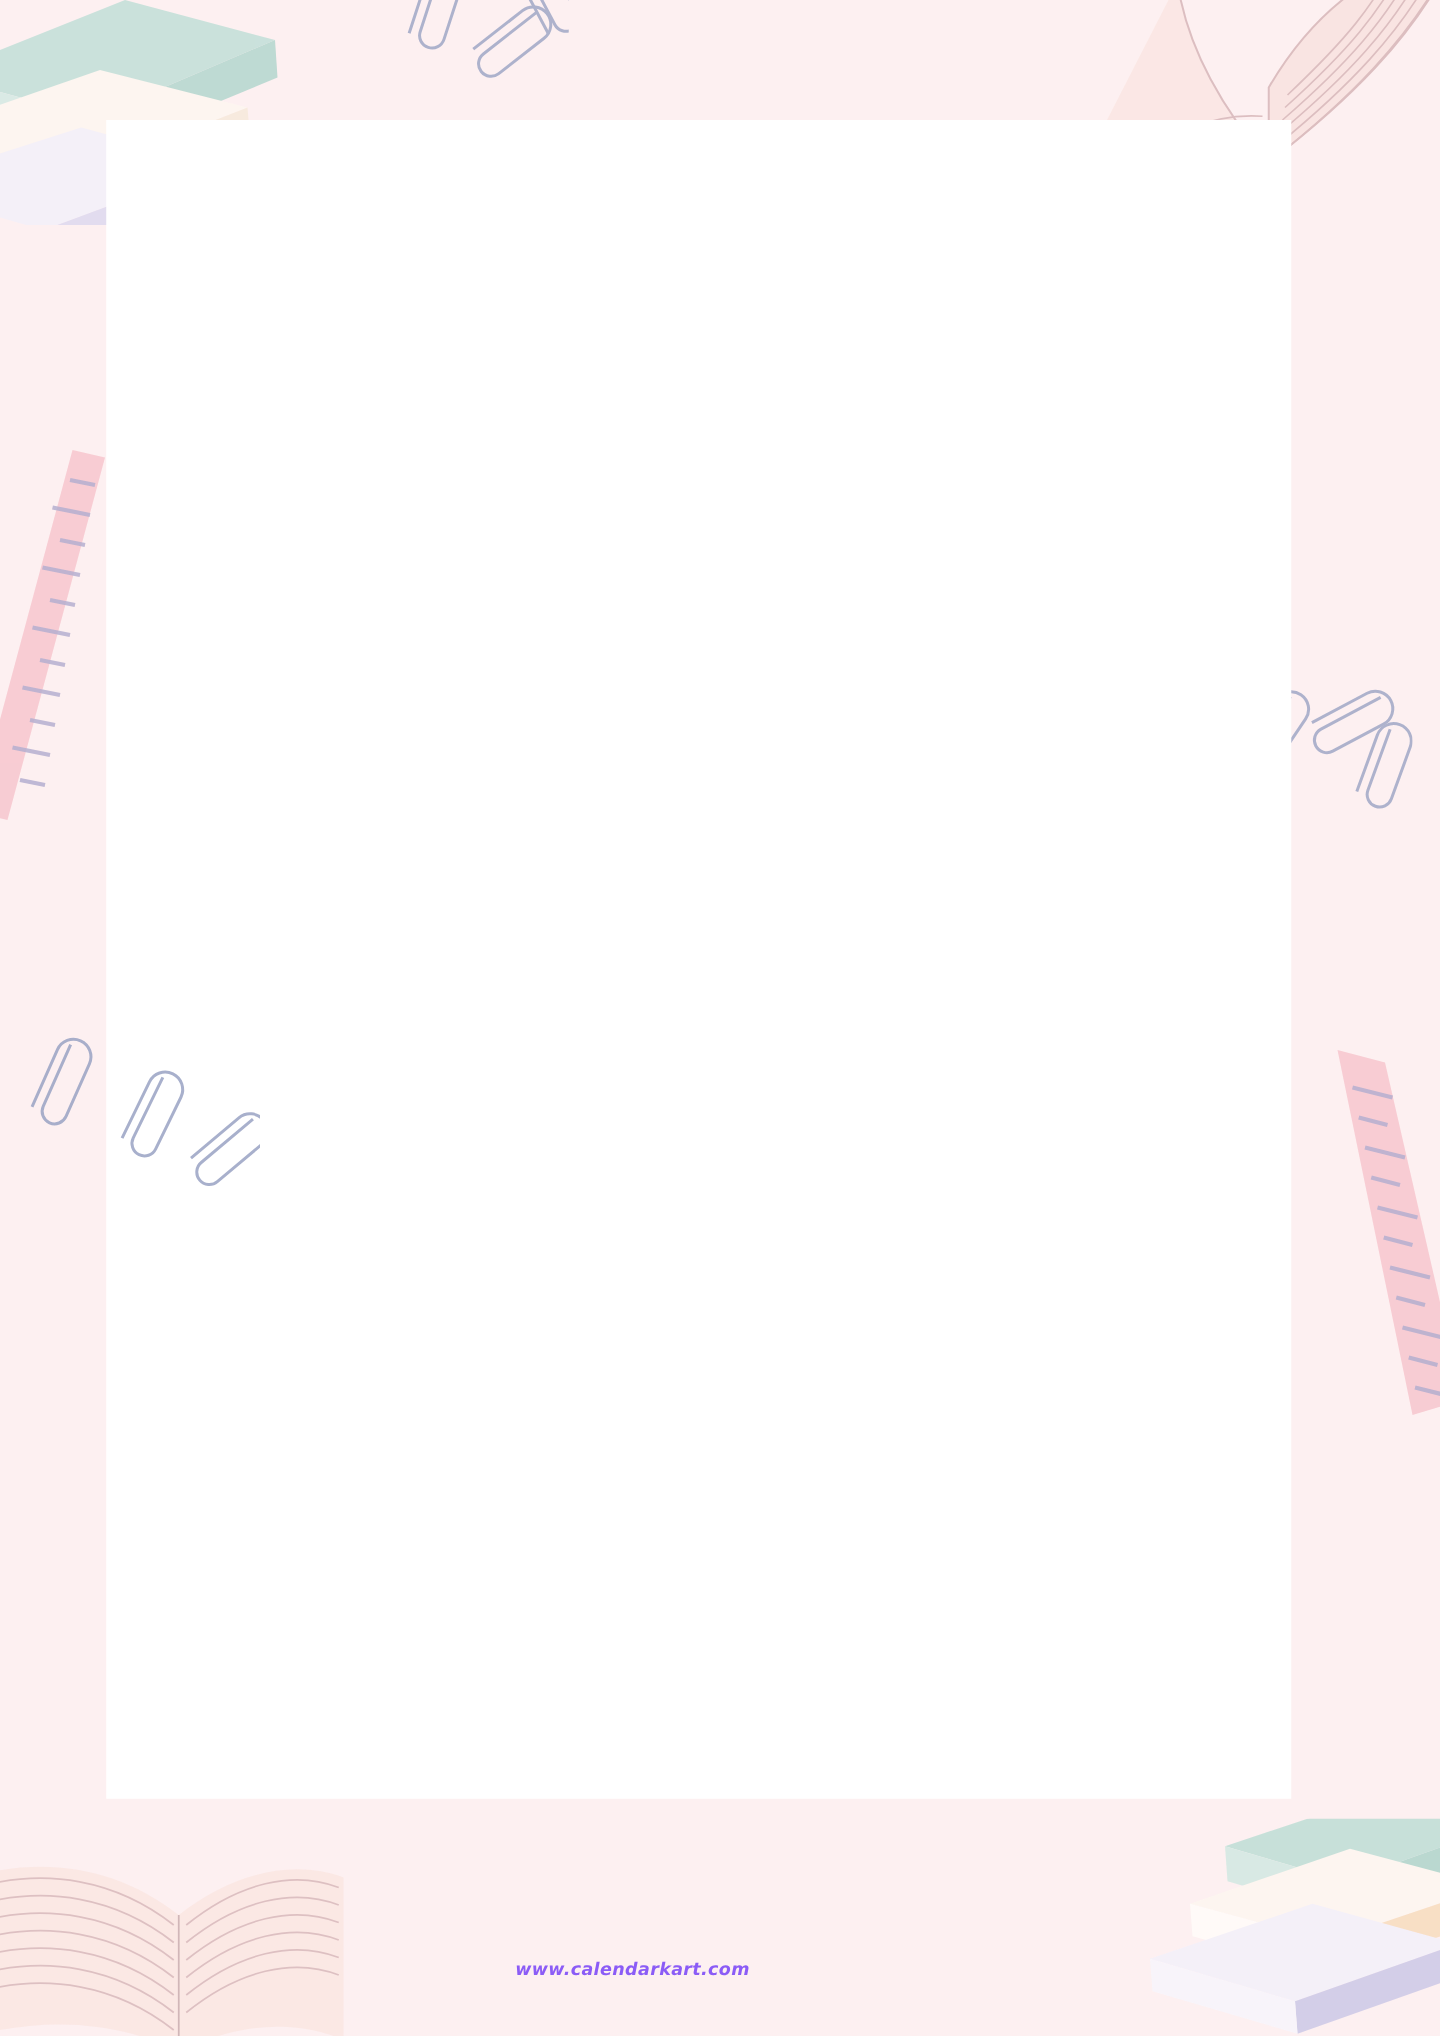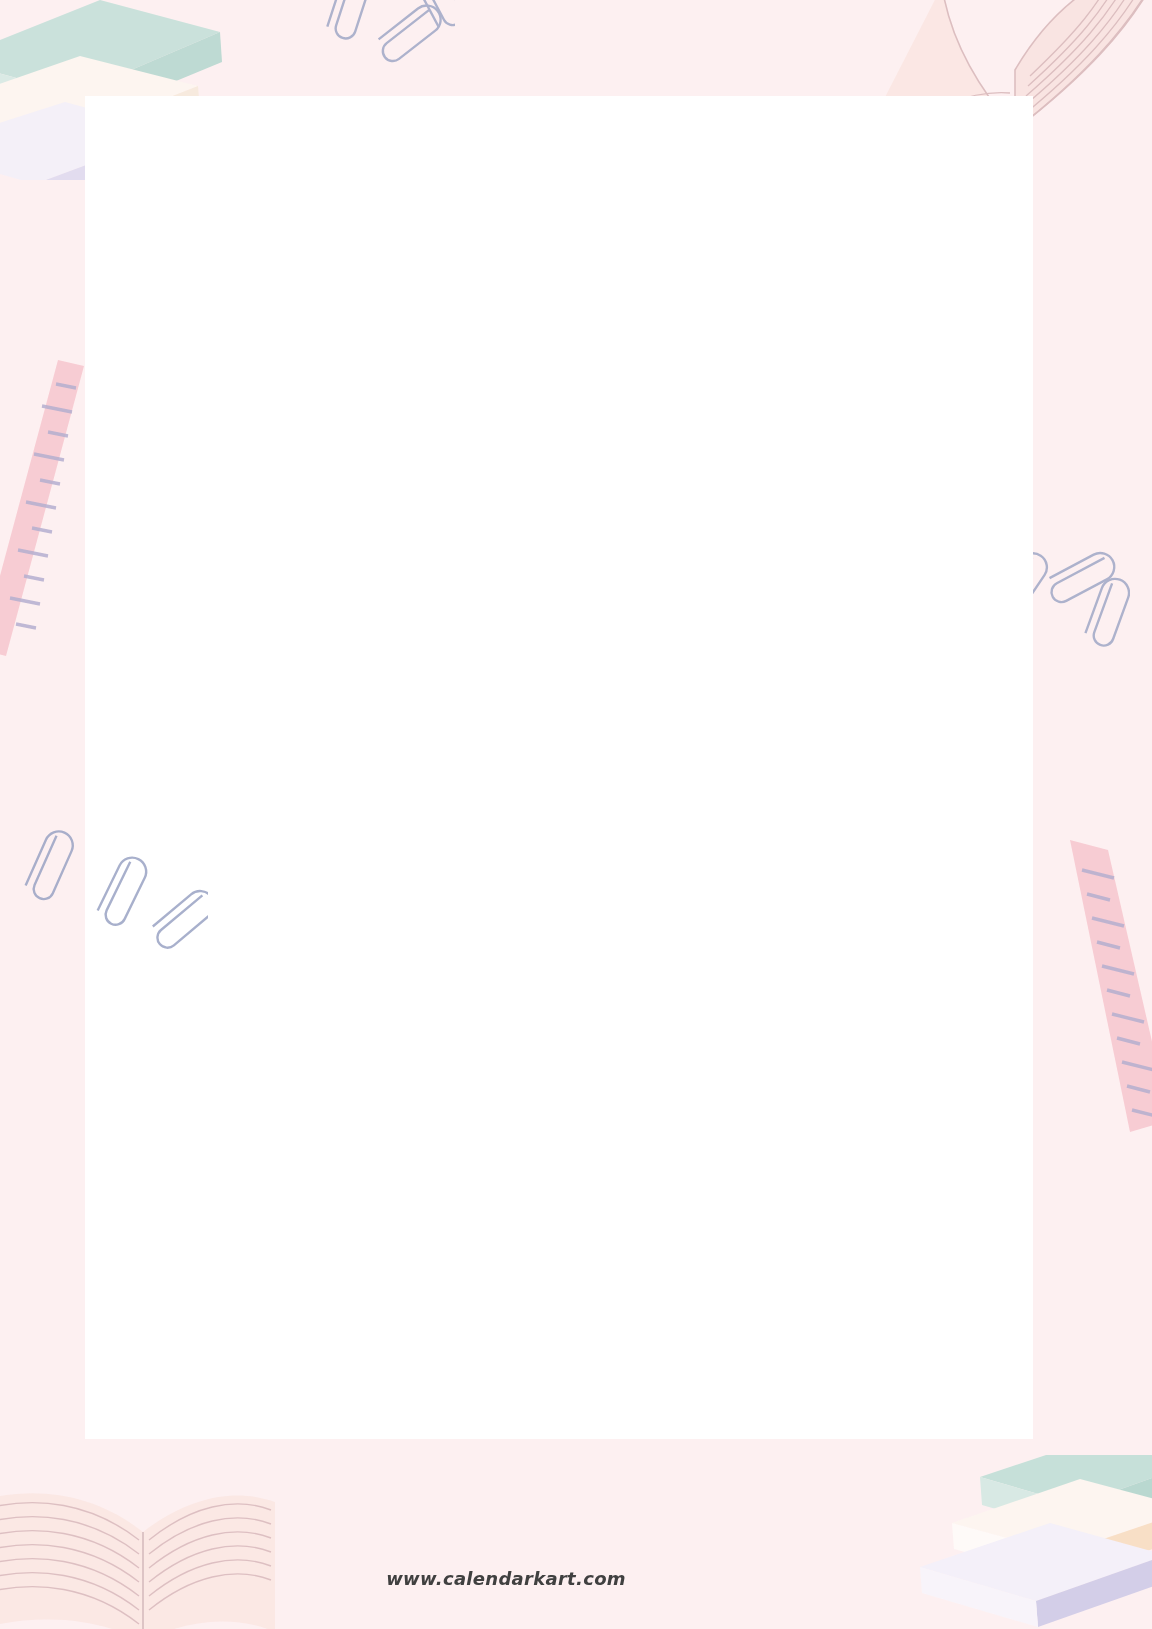--- a/index.html
+++ b/index.html
@@ -71,21 +71,21 @@
     font-size:25px;letter-spacing:2.2px;
   }
   .day-box{
     position:absolute;left:578px;width:430px;background:#fbd9e4;
   }
 
   
   .footer{
     position:absolute;left:0;top:1568px;width:1012px;text-align:center;
     font-family:"DejaVu Sans","Liberation Sans",sans-serif;
-    font-style:italic;font-weight:700;font-size:18px;color:#404040;
+    font-style:italic;font-weight:700;font-size:14px;color:#8b5cf6;
     letter-spacing:.3px;
   }
 </style>
 </head>
 <body>
 
 <div class="bg">
 
   <svg style="left:-30px;top:-10px;" width="300" height="190" viewBox="0 0 300 190">
     <g opacity="0.75">

